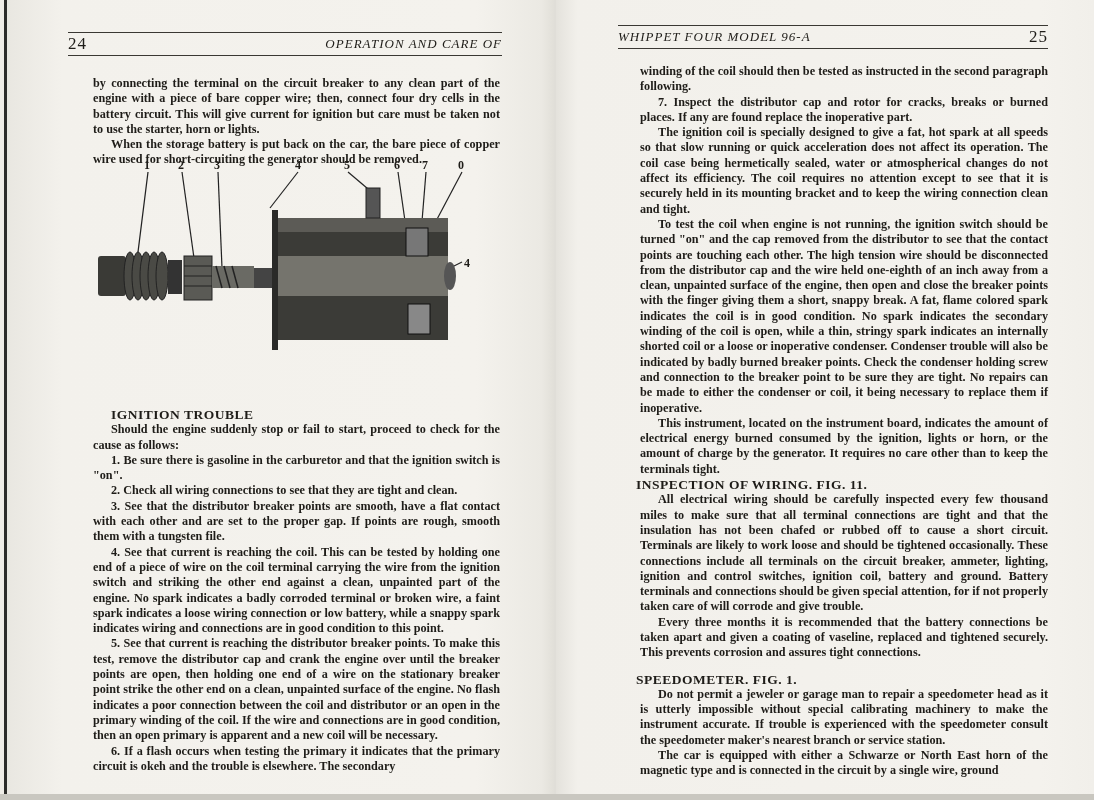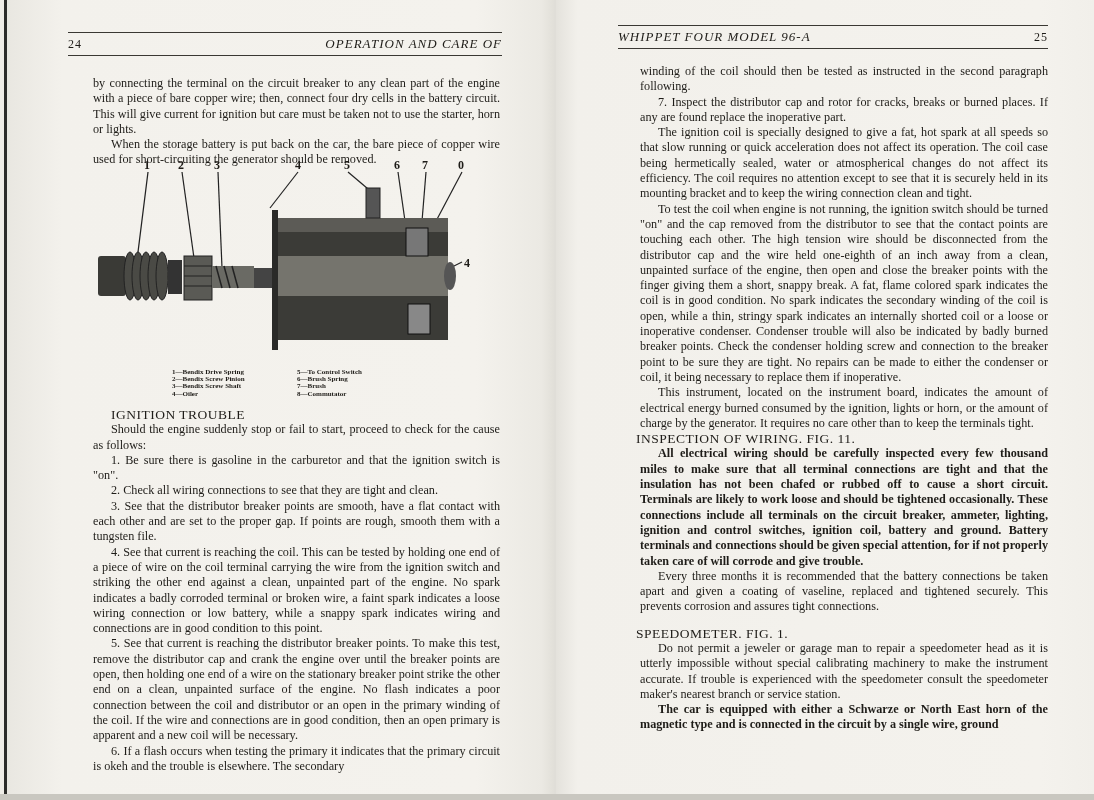--- a/index.html
+++ b/index.html
@@ -28,27 +28,27 @@
   }
   .gutter {
     position: absolute; left: 554px; top: 0; width: 2px; height: 794px; background: #e0ded8;
   }
   .running-head {
     position: absolute; height: 22px;
     border-top: 1.5px solid #3a3833; border-bottom: 1.5px solid #3a3833;
     font-size: 13px; font-style: italic; letter-spacing: 1px;
     display: flex; align-items: center; justify-content: space-between;
   }
-  .running-head .pagenum { font-style: normal; font-size: 12px; }
+  .running-head .pagenum { font-style: normal; font-size: 17px; }
   .head-left { left: 68px; top: 32px; width: 434px; }
   .head-right { left: 618px; top: 25px; width: 430px; }
   .text-block {
     position: absolute; font-size: 12.2px; line-height: 15.3px; text-align: justify;
   }
-  .text-block p { margin: 0; text-indent: 18px; }
+  .text-block p { margin: 0; text-indent: 18px; font-weight: bold; }
   .text-block p.noindent { text-indent: 0; }
   .heading { font-size: 13.5px; letter-spacing: 0.5px; margin: 2px 0 0 -24px; text-indent: 0; }
   .left-top { left: 93px; top: 76px; width: 407px; }
   .left-bottom { left: 93px; top: 407px; width: 407px; }
   .right-text { left: 640px; top: 64px; width: 408px; }
   .right-text .heading { margin-left: -22px; }
   .bold { font-weight: bold; }
   .figure { position: absolute; left: 90px; top: 160px; width: 410px; height: 200px; }
   .caption {
     position: absolute; left: 160px; top: 354px; width: 280px;
@@ -136,30 +136,20 @@
     <span class="callout" style="left:88px;top:-2px;">2</span>
     <span class="callout" style="left:124px;top:-2px;">3</span>
     <span class="callout" style="left:205px;top:-2px;">4</span>
     <span class="callout" style="left:254px;top:-2px;">5</span>
     <span class="callout" style="left:304px;top:-2px;">6</span>
     <span class="callout" style="left:332px;top:-2px;">7</span>
     <span class="callout" style="left:368px;top:-2px;">0</span>
     <span class="callout" style="left:374px;top:96px;">4</span>
   </div>
 
-  <div class="legend">
-    <span>1—Bendix Drive Spring</span>
-    <span>5—To Control Switch</span>
-    <span>2—Bendix Screw Pinion</span>
-    <span>6—Brush Spring</span>
-    <span>3—Bendix Screw Shaft</span>
-    <span>7—Brush</span>
-    <span>4—Oiler</span>
-    <span>8—Commutator</span>
-  </div>
 
   <div class="text-block left-bottom">
     <p class="heading">IGNITION TROUBLE</p>
     <p>Should the engine suddenly stop or fail to start, proceed to check for the cause as follows:</p>
     <p>1. Be sure there is gasoline in the carburetor and that the ignition switch is "on".</p>
     <p>2. Check all wiring connections to see that they are tight and clean.</p>
     <p>3. See that the distributor breaker points are smooth, have a flat contact with each other and are set to the proper gap. If points are rough, smooth them with a tungsten file.</p>
     <p>4. See that current is reaching the coil. This can be tested by holding one end of a piece of wire on the coil terminal carrying the wire from the ignition switch and striking the other end against a clean, unpainted part of the engine. No spark indicates a badly corroded terminal or broken wire, a faint spark indicates a loose wiring connection or low battery, while a snappy spark indicates wiring and connections are in good condition to this point.</p>
     <p>5. See that current is reaching the distributor breaker points. To make this test, remove the distributor cap and crank the engine over until the breaker points are open, then holding one end of a wire on the stationary breaker point strike the other end on a clean, unpainted surface of the engine. No flash indicates a poor connection between the coil and distributor or an open in the primary winding of the coil. If the wire and connections are in good condition, then an open primary is apparent and a new coil will be necessary.</p>
     <p>6. If a flash occurs when testing the primary it indicates that the primary circuit is okeh and the trouble is elsewhere. The secondary</p>

